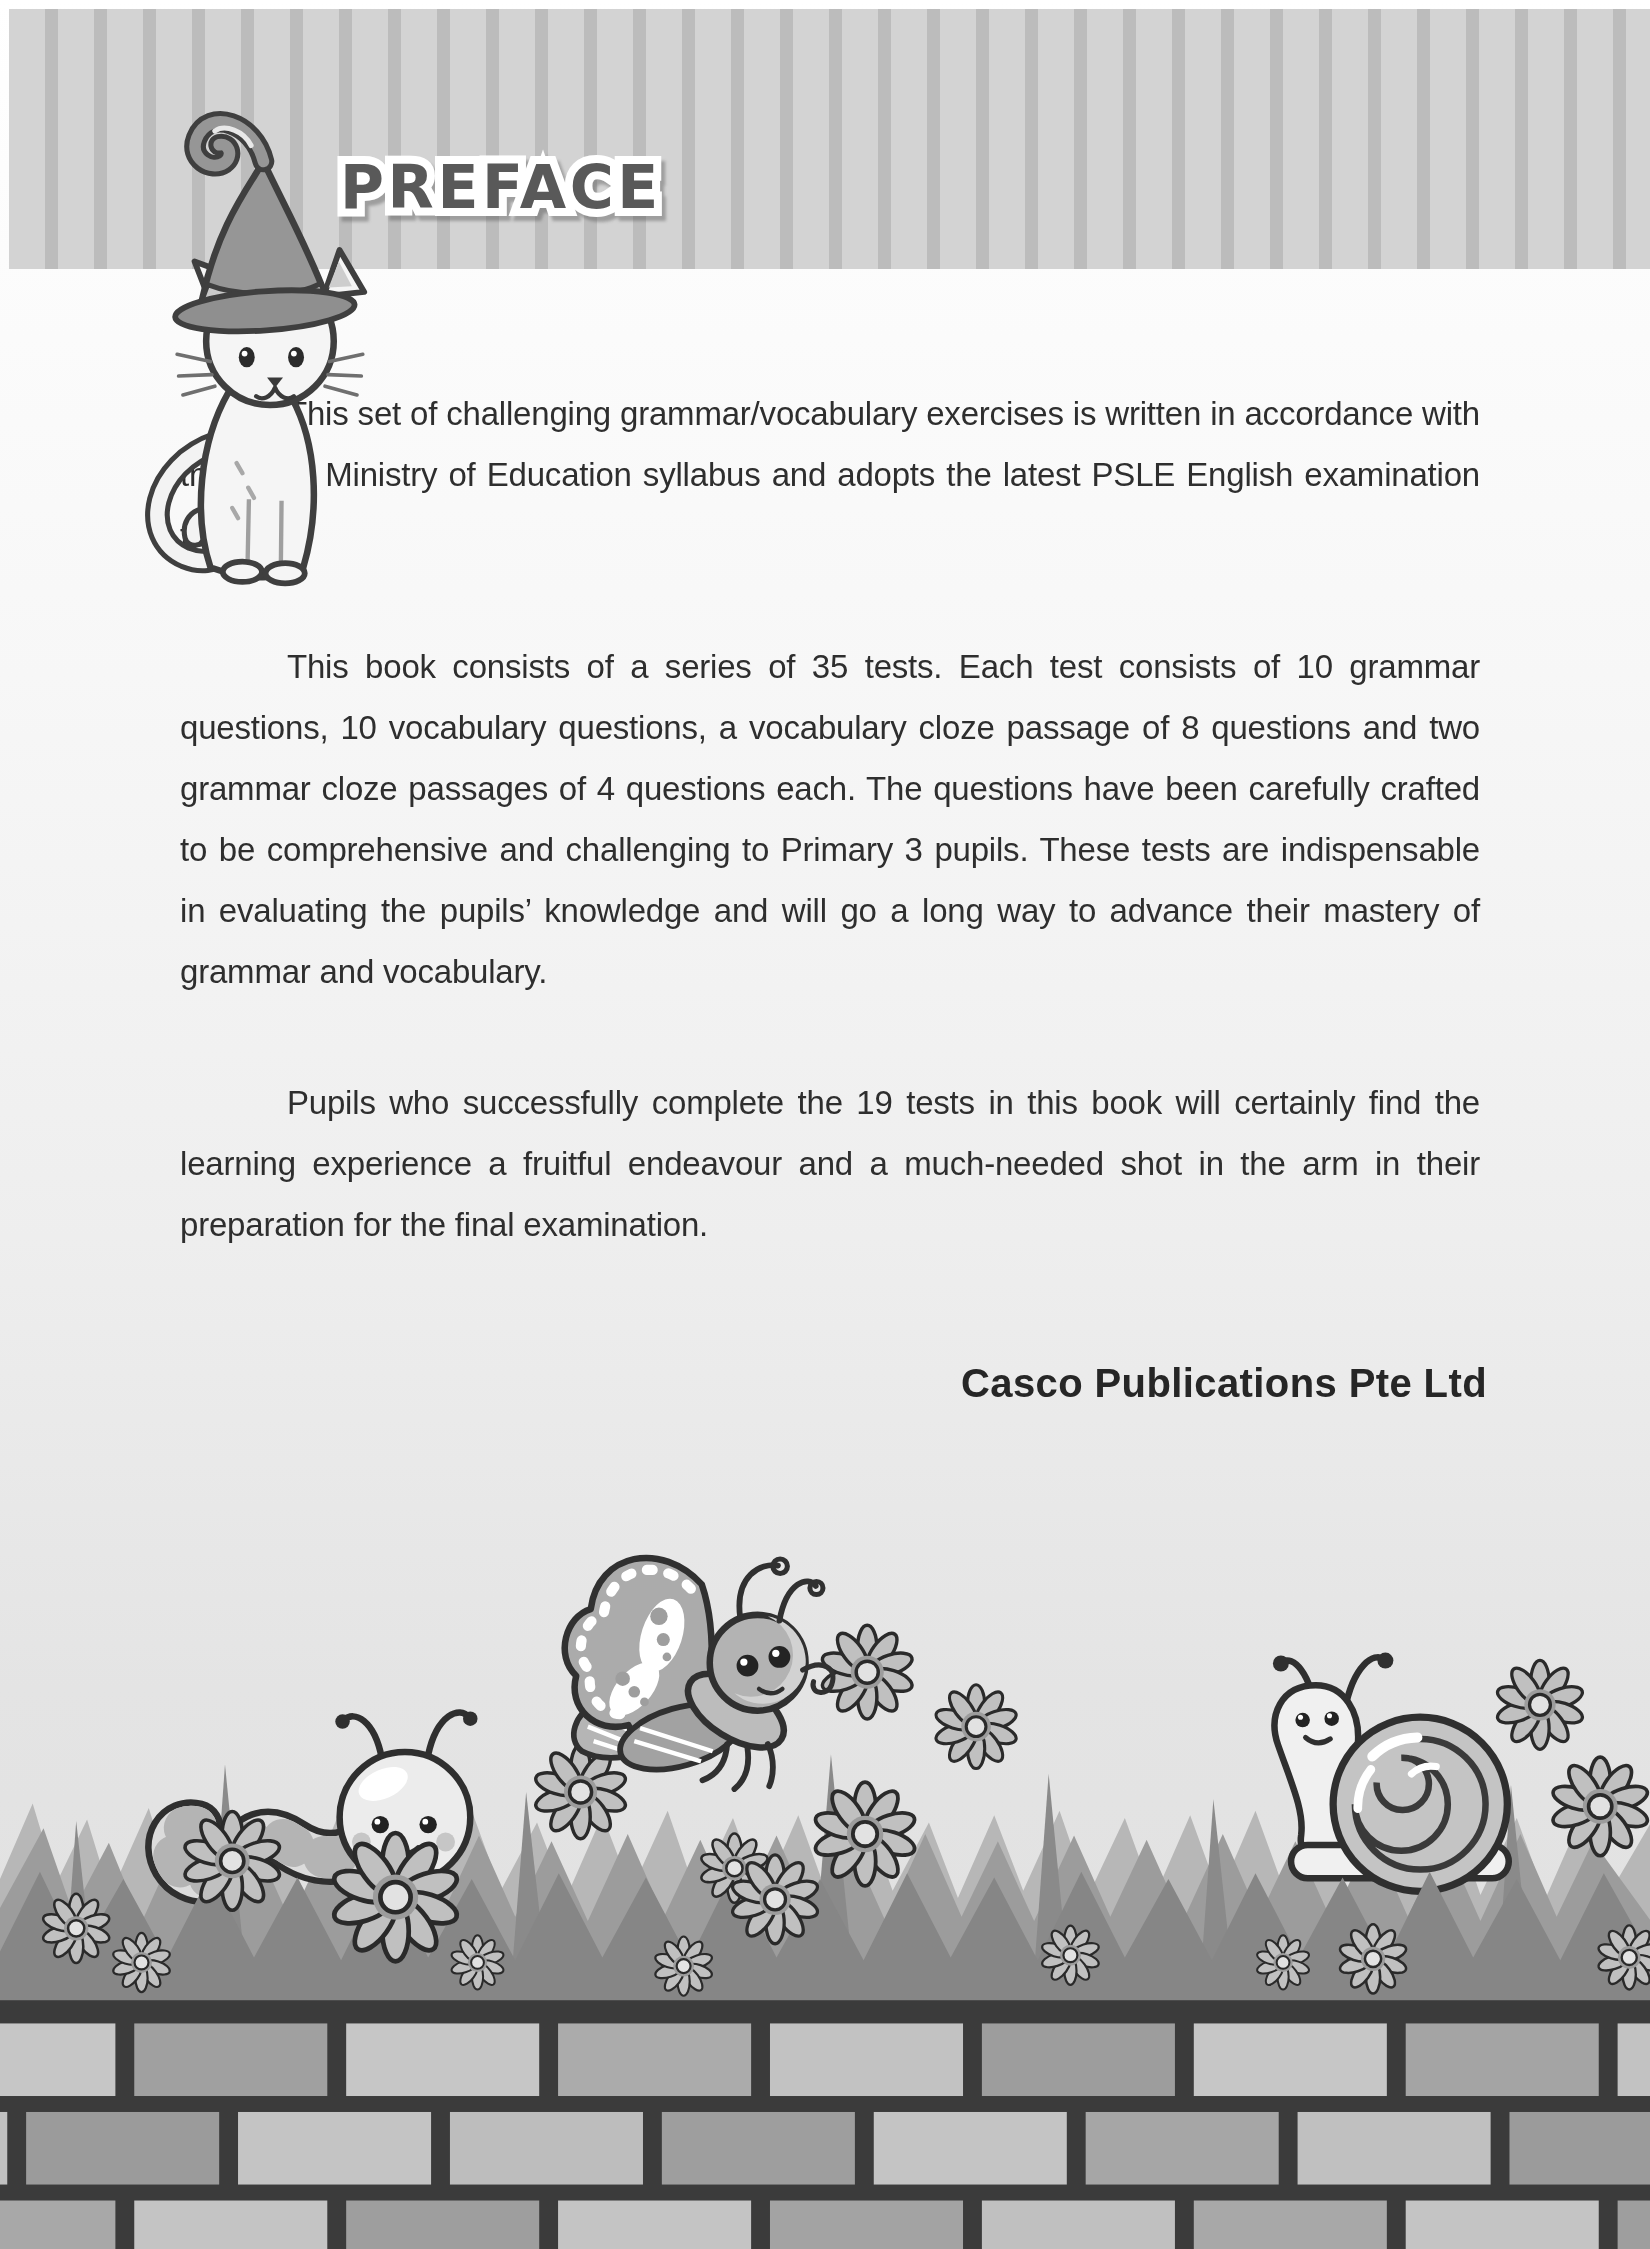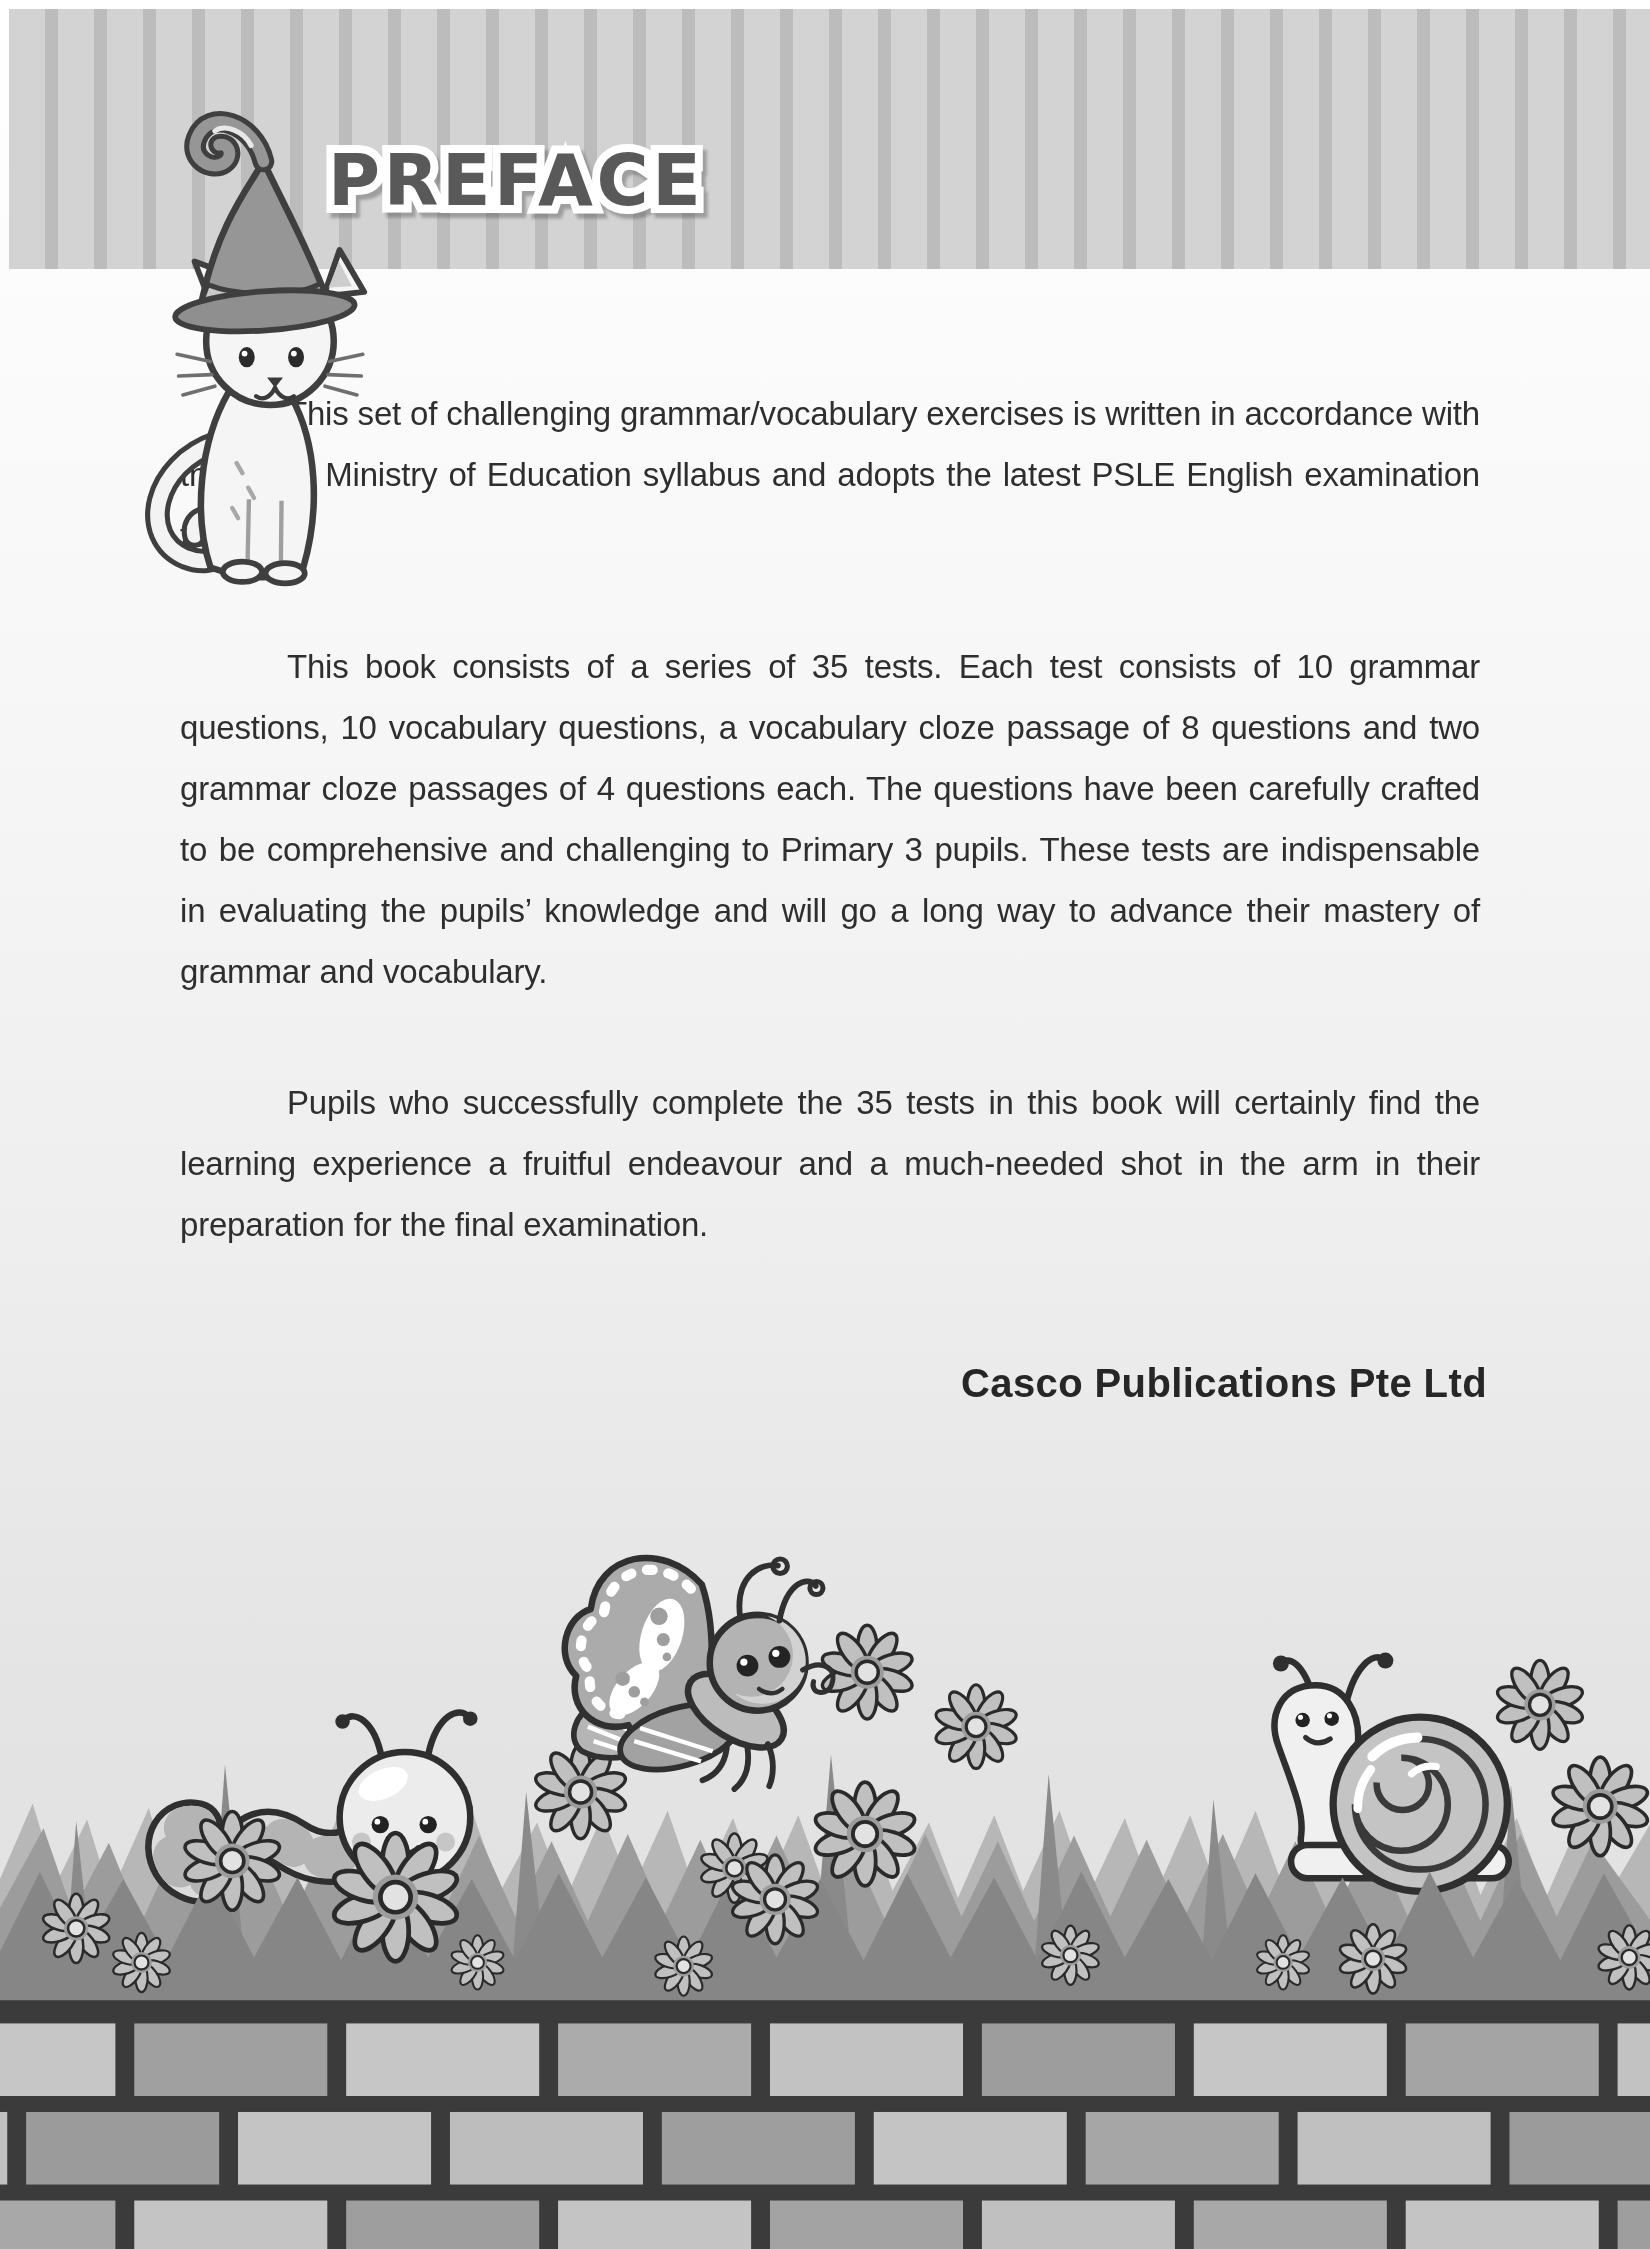--- a/index.html
+++ b/index.html
@@ -6,22 +6,22 @@
   .page{
     position:relative;width:1651px;height:2250px;overflow:hidden;
     background:linear-gradient(180deg,#ffffff 0%,#f7f7f7 30%,#eeeeee 55%,#e4e4e4 75%,#dfdfdf 100%);
     font-family:"Liberation Sans",sans-serif;
   }
   .header-band{
     position:absolute;left:8.7px;top:8.7px;right:0;height:260px;
     background:repeating-linear-gradient(90deg,#d3d3d3 0 36px,#bcbcbc 36px 49px);
   }
   .title{
-    position:absolute;left:328px;top:145px;margin:0;
-    font-family:"DejaVu Sans",sans-serif;font-weight:700;font-size:71px;line-height:1;
+    position:absolute;left:328px;top:145px;margin:12px;
+    font-family:"DejaVu Sans",sans-serif;font-weight:700;font-size:60px;line-height:1;
     letter-spacing:3.6px;color:#595959;
     filter:drop-shadow(4.4px 5.1px 1.5px rgba(70,70,70,.38));
     z-index:3;
   }
   .title::before{
     content:attr(data-text);
     position:absolute;left:0;top:0;z-index:-1;
     color:#ffffff;-webkit-text-stroke:16px #ffffff;
     text-shadow:0 0 4.4px #fff,2.2px 2.2px 4.4px #fff,-2.2px 2.2px 4.4px #fff,2.2px -2.2px 4.4px #fff,-2.2px -2.2px 4.4px #fff;
   }
@@ -85,21 +85,21 @@
       <circle cx="255" cy="347" r="4" fill="#fff"></circle>
       <path d="M218,380 L240,380 L229,394 Z" fill="#3a3a3a"></path>
       <path d="M229,394 C223,408 211,412 203,406 M229,394 C235,408 247,412 255,406" fill="none" stroke="#3a3a3a" stroke-width="6" stroke-linecap="round"></path>
       <path d="M140,358 L94,348 M142,376 L96,378 M146,392 L102,404 M304,358 L350,348 M302,376 L348,378 M298,392 L342,404" stroke="#6f6f6f" stroke-width="5" stroke-linecap="round"></path>
     </g>
   </svg>
 
   <div class="body-text">
     <p>This set of challenging grammar/vocabulary exercises is written in accordance with the latest Ministry of Education syllabus and adopts the latest PSLE English examination format.</p>
     <p>This book consists of a series of 35 tests. Each test consists of 10 grammar questions, 10 vocabulary questions, a vocabulary cloze passage of 8 questions and two grammar cloze passages of 4 questions each. The questions have been carefully crafted to be comprehensive and challenging to Primary 3 pupils. These tests are indispensable in evaluating the pupils’ knowledge and will go a long way to advance their mastery of grammar and vocabulary.</p>
-    <p>Pupils who successfully complete the 35 tests in this book will certainly find the learning experience a fruitful endeavour and a much-needed shot in the arm in their preparation for the final examination.</p>
+    <p>Pupils who successfully complete the 19 tests in this book will certainly find the learning experience a fruitful endeavour and a much-needed shot in the arm in their preparation for the final examination.</p>
   </div>
 
   <div class="signature">Casco Publications Pte Ltd</div>
 
   <svg class="scene" width="1651" height="763" viewBox="0 0 2275 1051">
     <defs>
       <g id="flw">
         <g fill="#c0c0c0" stroke="#2a2a2a" stroke-width="5">
           <ellipse rx="14" ry="32" cy="-36"></ellipse>
           <ellipse rx="14" ry="32" cy="-36" transform="rotate(36)"></ellipse>

